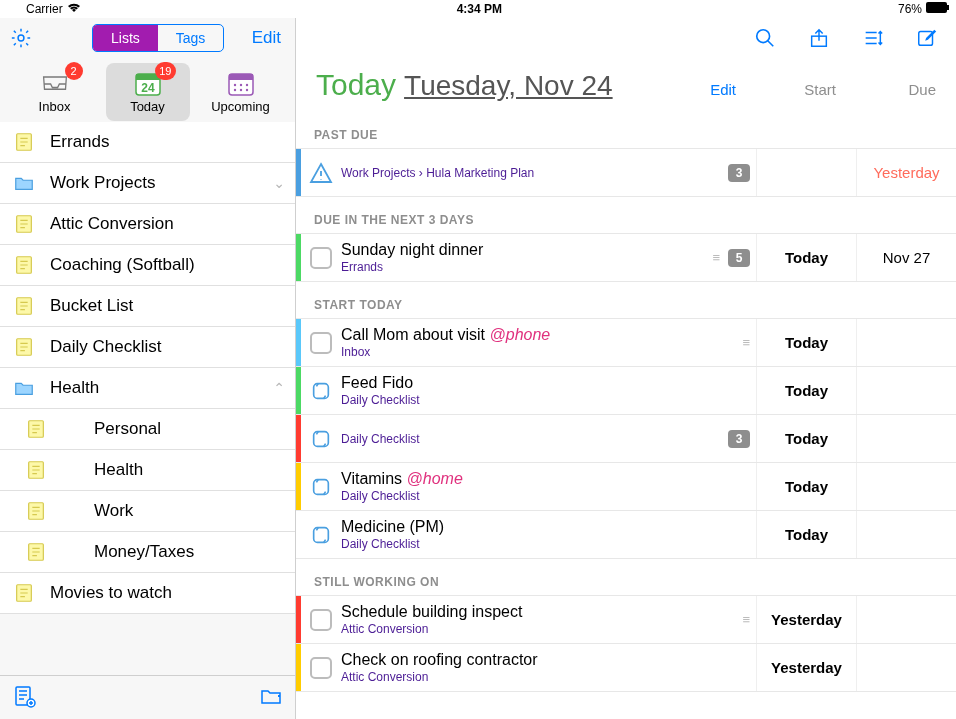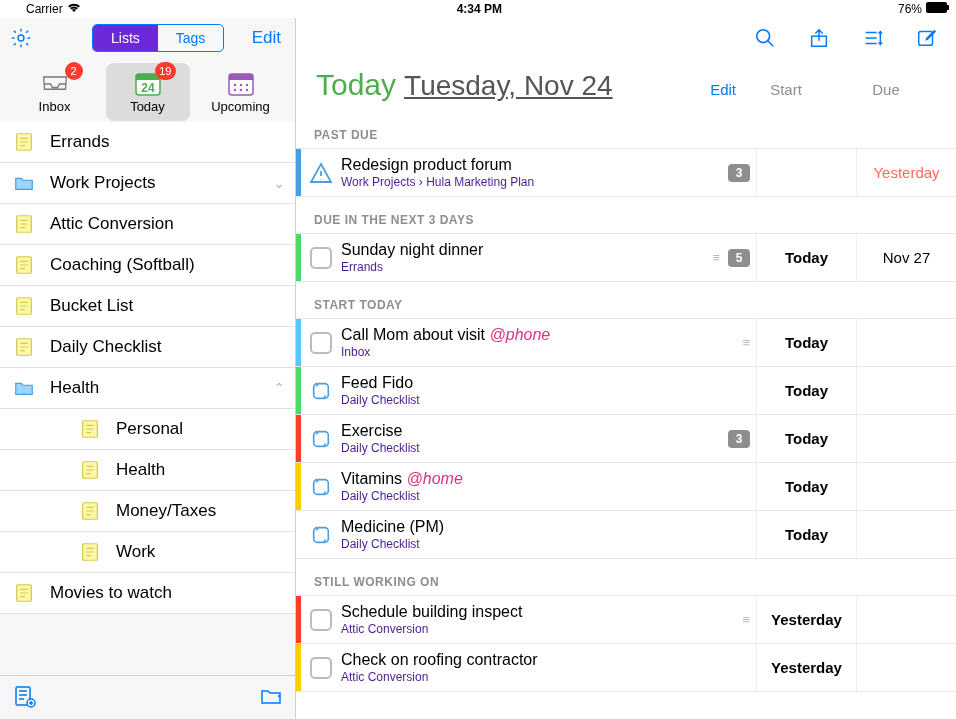--- a/index.html
+++ b/index.html
@@ -11,52 +11,52 @@
 
 
 .app { display: flex; height: calc(100% - 18px); }
 .left-pane { width: 296px; border-right: 1px solid #cfcfcf; display: flex; flex-direction: column; background: #f7f7f7; }
 .right-pane { flex: 1; display: flex; flex-direction: column; background: #fff; }
 
 .lp-header { height: 40px; display: flex; align-items: center; padding: 0 8px; gap: 8px; }
 .gear-icon { color: #007aff; width: 26px; height: 26px; display: flex; align-items: center; justify-content: center; font-size: 20px; }
 .segmented { display: flex; border: 1px solid #007aff; border-radius: 5px; overflow: hidden; height: 28px; margin-left: 50px; }
 .segmented div { padding: 0 18px; display: flex; align-items: center; font-size: 14px; color: #007aff; cursor: pointer; }
-.segmented div.selected { background: #6d28d9; color: #fff; }
+.segmented div.selected { background: #a21caf; color: #fff; }
 .edit-link { margin-left: auto; color: #007aff; font-size: 17px; padding-right: 6px; }
 
 
 .lp-tabs { display: flex; height: 64px; align-items: center; justify-content: space-around; padding: 4px 8px 0 8px; }
 .lp-tab { width: 84px; height: 58px; display: flex; flex-direction: column; align-items: center; justify-content: center; border-radius: 8px; position: relative; cursor: pointer; font-size: 13px; gap: 2px; }
 .lp-tab.selected { background: #dcdcdc; }
 .lp-tab .badge { position: absolute; top: -1px; right: 14px; background: #ff3b30; color: #fff; border-radius: 9px; min-width: 18px; height: 18px; font-size: 11px; display: flex; align-items: center; justify-content: center; padding: 0 4px; }
 .lp-tab svg { width: 28px; height: 26px; }
 
 
 .lp-tree { flex: 1; overflow-y: auto; }
 .tree-row { height: 41px; display: flex; align-items: center; padding-left: 12px; padding-right: 10px; border-bottom: 1px solid #e0e0e0; background: #fff; cursor: pointer; }
-.tree-row.indent { padding-left: 78px; }
+.tree-row.indent { padding-left: 24px; gap: 32px; }
 .tree-icon { width: 24px; height: 24px; display: flex; align-items: center; justify-content: center; margin-right: 14px; flex-shrink: 0; }
 .tree-label { flex: 1; font-size: 17px; }
 .chev { color: #b8b8b8; font-size: 14px; }
 
 .lp-footer { height: 44px; display: flex; align-items: center; justify-content: space-between; padding: 0 12px; border-top: 1px solid #cfcfcf; background: #f7f7f7; }
 .lp-footer svg { width: 24px; height: 24px; }
 
 
 .rp-header { height: 40px; display: flex; align-items: center; justify-content: flex-end; padding: 0 16px; gap: 28px; }
 .rp-header .hicon { color: #007aff; display: flex; align-items: center; justify-content: center; width: 26px; height: 26px; }
 
 
 .rp-title { padding: 10px 20px 10px 20px; display: flex; align-items: baseline; }
 .rp-title .today { color: #4cae4c; font-size: 30px; font-weight: 400; }
 .rp-title .date { color: #555; font-size: 28px; font-weight: 300; margin-left: 8px; text-decoration: underline; }
 .rp-cols { display: flex; margin-left: auto; font-size: 15px; }
 .rp-cols .coledit { color: #007aff; width: 70px; text-align: right; }
-.rp-cols .col { color: #8e8e8e; width: 100px; text-align: center; }
+.rp-cols .col { color: #8e8e8e; width: 100px; text-align: right; }
 
 
 .rp-list { flex: 1; overflow-y: auto; }
 .section-hdr { font-size: 12px; font-weight: 600; color: #8e8e8e; letter-spacing: 0.5px; padding: 16px 18px 6px 18px; border-bottom: 1px solid #e7e7e7; }
 .task-row { display: flex; align-items: stretch; border-bottom: 1px solid #e7e7e7; min-height: 48px; position: relative; }
 .task-stripe { width: 5px; flex-shrink: 0; }
 .task-check { width: 40px; display: flex; align-items: center; justify-content: center; flex-shrink: 0; }
 .checkbox { width: 22px; height: 22px; border: 2px solid #bcbcbc; border-radius: 5px; }
 .repeat-icon { width: 22px; height: 22px; color: #4a9fe0; }
 .warn-icon { width: 24px; height: 24px; color: #4a9fe0; }
@@ -233,30 +233,30 @@
           </div>
           <div class="tree-label">Health</div>
         </div>
         <div class="tree-row indent">
           <div class="tree-icon">
             <svg viewBox="0 0 24 24" width="22" height="22">
               <rect x="4" y="3" width="16" height="18" rx="1" class="listicon-note" stroke-width="1.3"></rect>
               <path d="M8 8h8M8 12h8M8 16h5" stroke="#d6c94f" stroke-width="1.3"></path>
             </svg>
           </div>
+          <div class="tree-label">Work</div>
+        </div>
+        <div class="tree-row indent">
+          <div class="tree-icon">
+            <svg viewBox="0 0 24 24" width="22" height="22">
+              <rect x="4" y="3" width="16" height="18" rx="1" class="listicon-note" stroke-width="1.3"></rect>
+              <path d="M8 8h8M8 12h8M8 16h5" stroke="#d6c94f" stroke-width="1.3"></path>
+            </svg>
+          </div>
           <div class="tree-label">Money/Taxes</div>
-        </div>
-        <div class="tree-row indent">
-          <div class="tree-icon">
-            <svg viewBox="0 0 24 24" width="22" height="22">
-              <rect x="4" y="3" width="16" height="18" rx="1" class="listicon-note" stroke-width="1.3"></rect>
-              <path d="M8 8h8M8 12h8M8 16h5" stroke="#d6c94f" stroke-width="1.3"></path>
-            </svg>
-          </div>
-          <div class="tree-label">Work</div>
         </div>
         <div class="tree-row">
           <div class="tree-icon">
             <svg viewBox="0 0 24 24" width="22" height="22">
               <rect x="4" y="3" width="16" height="18" rx="1" class="listicon-note" stroke-width="1.3"></rect>
               <path d="M8 8h8M8 12h8M8 16h5" stroke="#d6c94f" stroke-width="1.3"></path>
             </svg>
           </div>
           <div class="tree-label">Movies to watch</div>
         </div>
@@ -323,21 +323,20 @@
       <div class="section-hdr">PAST DUE</div>
       <div class="task-row">
         <div class="task-stripe" style="background:#4a9fe0"></div>
         <div class="task-check">
           <svg class="warn-icon" viewBox="0 0 24 24" fill="none" stroke="currentColor" stroke-width="1.8">
               <path d="M12 3 L22 21 H2 Z"></path>
               <path d="M12 10v5M12 18v0.5"></path>
             </svg>
         </div>
         <div class="task-body">
-          <div class="task-title">Redesign product forum</div>
           <div class="task-sub">Work Projects › Hula Marketing Plan</div>
         </div>
         <div class="task-meta">
             <span class="count-pill">3</span>
           </div>
         <div class="task-start"></div>
         <div class="task-due overdue">Yesterday</div>
       </div>
 
       <div class="section-hdr">DUE IN THE NEXT 3 DAYS</div>
@@ -395,21 +394,20 @@
 
       <div class="task-row">
         <div class="task-stripe" style="background:#ff3b30"></div>
         <div class="task-check">
           <svg class="repeat-icon" viewBox="0 0 24 24" fill="none" stroke="currentColor" stroke-width="1.8">
               <rect x="4" y="4" width="16" height="16" rx="4"></rect>
               <path d="M9 4l-2 3M15 20l2-3"></path>
             </svg>
         </div>
         <div class="task-body">
-          <div class="task-title">Exercise</div>
           <div class="task-sub">Daily Checklist</div>
         </div>
         <div class="task-meta">
             <span class="count-pill">3</span>
           </div>
         <div class="task-start strong">Today</div>
         <div class="task-due"></div>
       </div>
 
       <div class="task-row">

